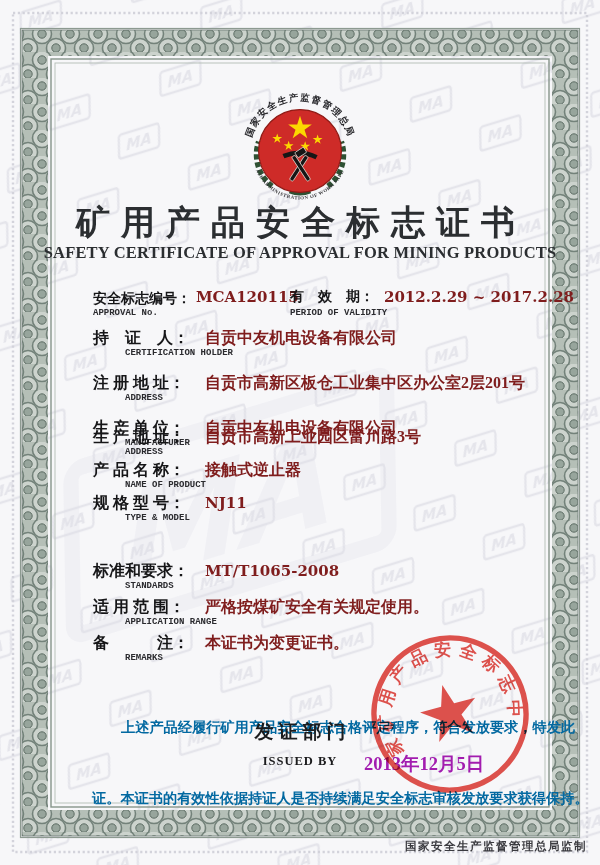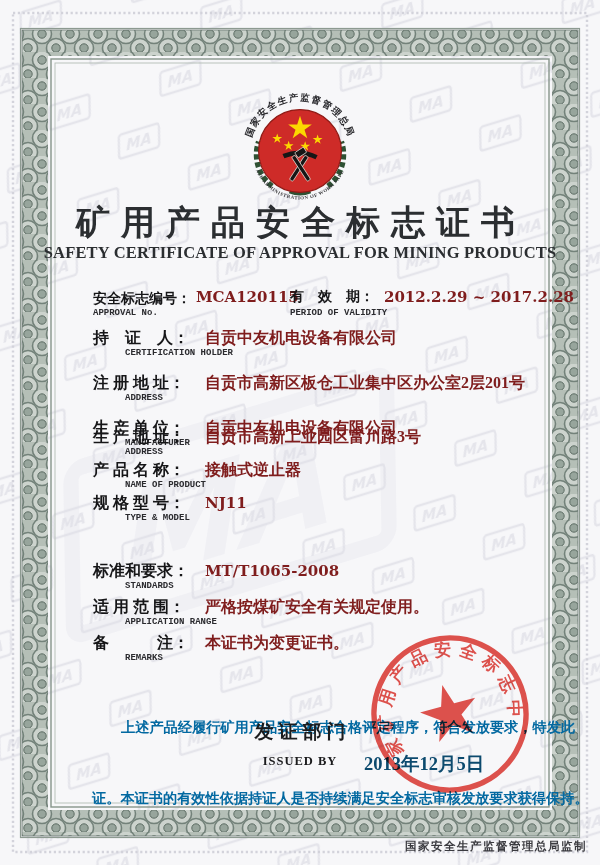--- a/index.html
+++ b/index.html
@@ -20,21 +20,21 @@
   .latin{font-family:"DejaVu Serif",serif;font-size:15px;font-weight:700;}
   .row{position:absolute;left:93px;}
   .row .lbl{display:inline-block;width:112px;}
   .row .sub{position:absolute;left:0;top:20px;padding-left:32px;}
   .stmt{left:92px;top:669px;width:470px;font-size:14.2px;font-weight:600;line-height:23.5px;
         color:#0369a1;white-space:pre;}
   .stmt .l1{text-indent:29px;}
   .issued{left:230px;top:719px;width:140px;text-align:center;}
   .issued .cn{font-size:19px;font-weight:700;letter-spacing:5px;padding-left:5px;white-space:nowrap;}
   .issued .en{font-size:12.5px;font-weight:700;letter-spacing:1px;margin-top:9px;}
-  .date{left:364px;top:751px;font-size:18.5px;font-weight:700;color:#0c4a6e;white-space:nowrap;text-align:center;}
+  .date{left:364px;top:751px;font-size:18.5px;font-weight:700;color:#a21caf;white-space:nowrap;text-align:center;}
   .footer{right:13px;top:839px;font-size:11.5px;font-weight:700;letter-spacing:1.5px;color:#3b3b40;}
   .seal{position:absolute;left:362px;top:626px;z-index:3;opacity:.88;mix-blend-mode:multiply;}
   .emblem{position:absolute;left:241px;top:92px;z-index:2;}
 </style>
 </head>
 <body>
 
 <div class="page">
 
   <svg class="bg" width="600" height="865" viewBox="0 0 600 865">

